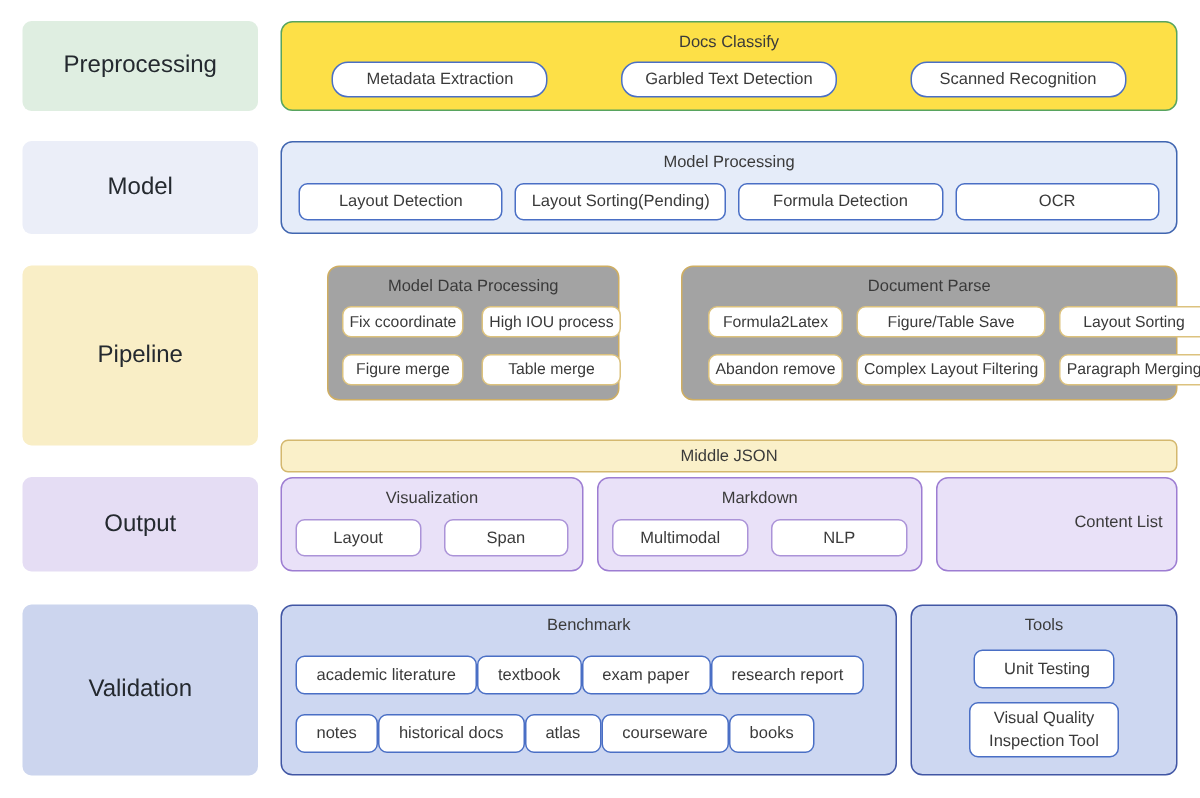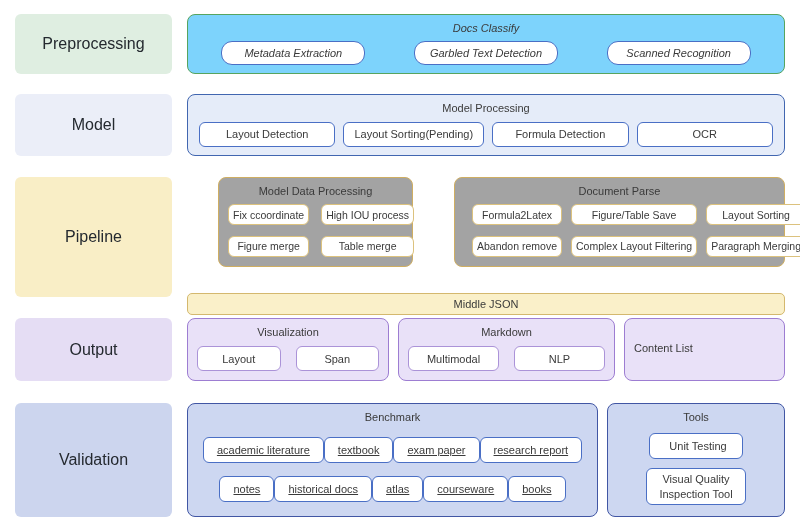--- a/index.html
+++ b/index.html
@@ -35,21 +35,21 @@
 
   .content { flex: 1; display: flex; gap: 9px; min-width: 0; }
   .content.col { flex-direction: column; gap: 8px; }
 
   .group {
     border: 1.5px solid; border-radius: 8px;
     display: flex; flex-direction: column;
     padding: 4px 9px 8px 9px;
     min-width: 0;
   }
-  .c-green  { background: #7dd3fc; border-color: #57a45f; font-style: italic; }
+  .c-green  { background: #fde047; border-color: #57a45f; }
   .c-blue   { background: #e5ecf9; border-color: #4166b0; }
   .c-gold   { background: #a3a3a3; border-color: #cfae62; margin-left: 31px; }
   .c-purple { background: #e9e1f8; border-color: #9d7dd2; }
   .c-navy   { background: #cdd7f1; border-color: #4156a4; }
 
   .group-title {
     text-align: center; font-size: 11px; color: #3a3a3a;
     padding: 3px 0 7px 0; flex: none; white-space: nowrap;
   }
   .chips { display: flex; align-items: center; min-width: 0; }
@@ -87,29 +87,29 @@
     height: 22px; margin-top: 18px; flex: none;
     background: #faf0c9; border: 1.2px solid #d4b86e; border-radius: 5px;
     display: flex; align-items: center; justify-content: center;
     font-size: 11px; color: #3a3a3a;
   }
 
   
   .r4 { height: 63px; }
   .grp-vis { width: 202px; flex: none; }
   .grp-md  { width: 217px; flex: none; }
-  .grp-cl  { flex: 1; justify-content: center; align-items: flex-start; font-size: 11px; }
+  .grp-cl  { flex: 1; justify-content: center; align-items: flex-end; font-size: 11px; }
   .r4 .chips { flex: 1; gap: 15px; }
   .r4 .chip { flex: 1; height: 25px; }
 
   
   .r5 { height: 114px; }
   .grp-bench { flex: 1; }
   .grp-tools { width: 178px; flex: none; align-items: center; }
-  .bench-line { display: flex; justify-content: center; align-items: center; flex: 1; text-decoration: underline; }
+  .bench-line { display: flex; justify-content: flex-start; align-items: center; flex: 1; }
   .bench-line .chip { height: 26px; padding: 0 13px; }
   .tools-stack { display: flex; flex-direction: column; align-items: center; gap: 9px; flex: 1; justify-content: center; }
   .chip.tool { width: 94px; height: 26px; padding-left: 14px; }
   .chip.tool.multiline {
     width: 100px; height: auto; min-height: 36px;
     white-space: normal; text-align: center; line-height: 1.3; padding: 3px 6px;
   }
 </style>
 </head>
 <body>

